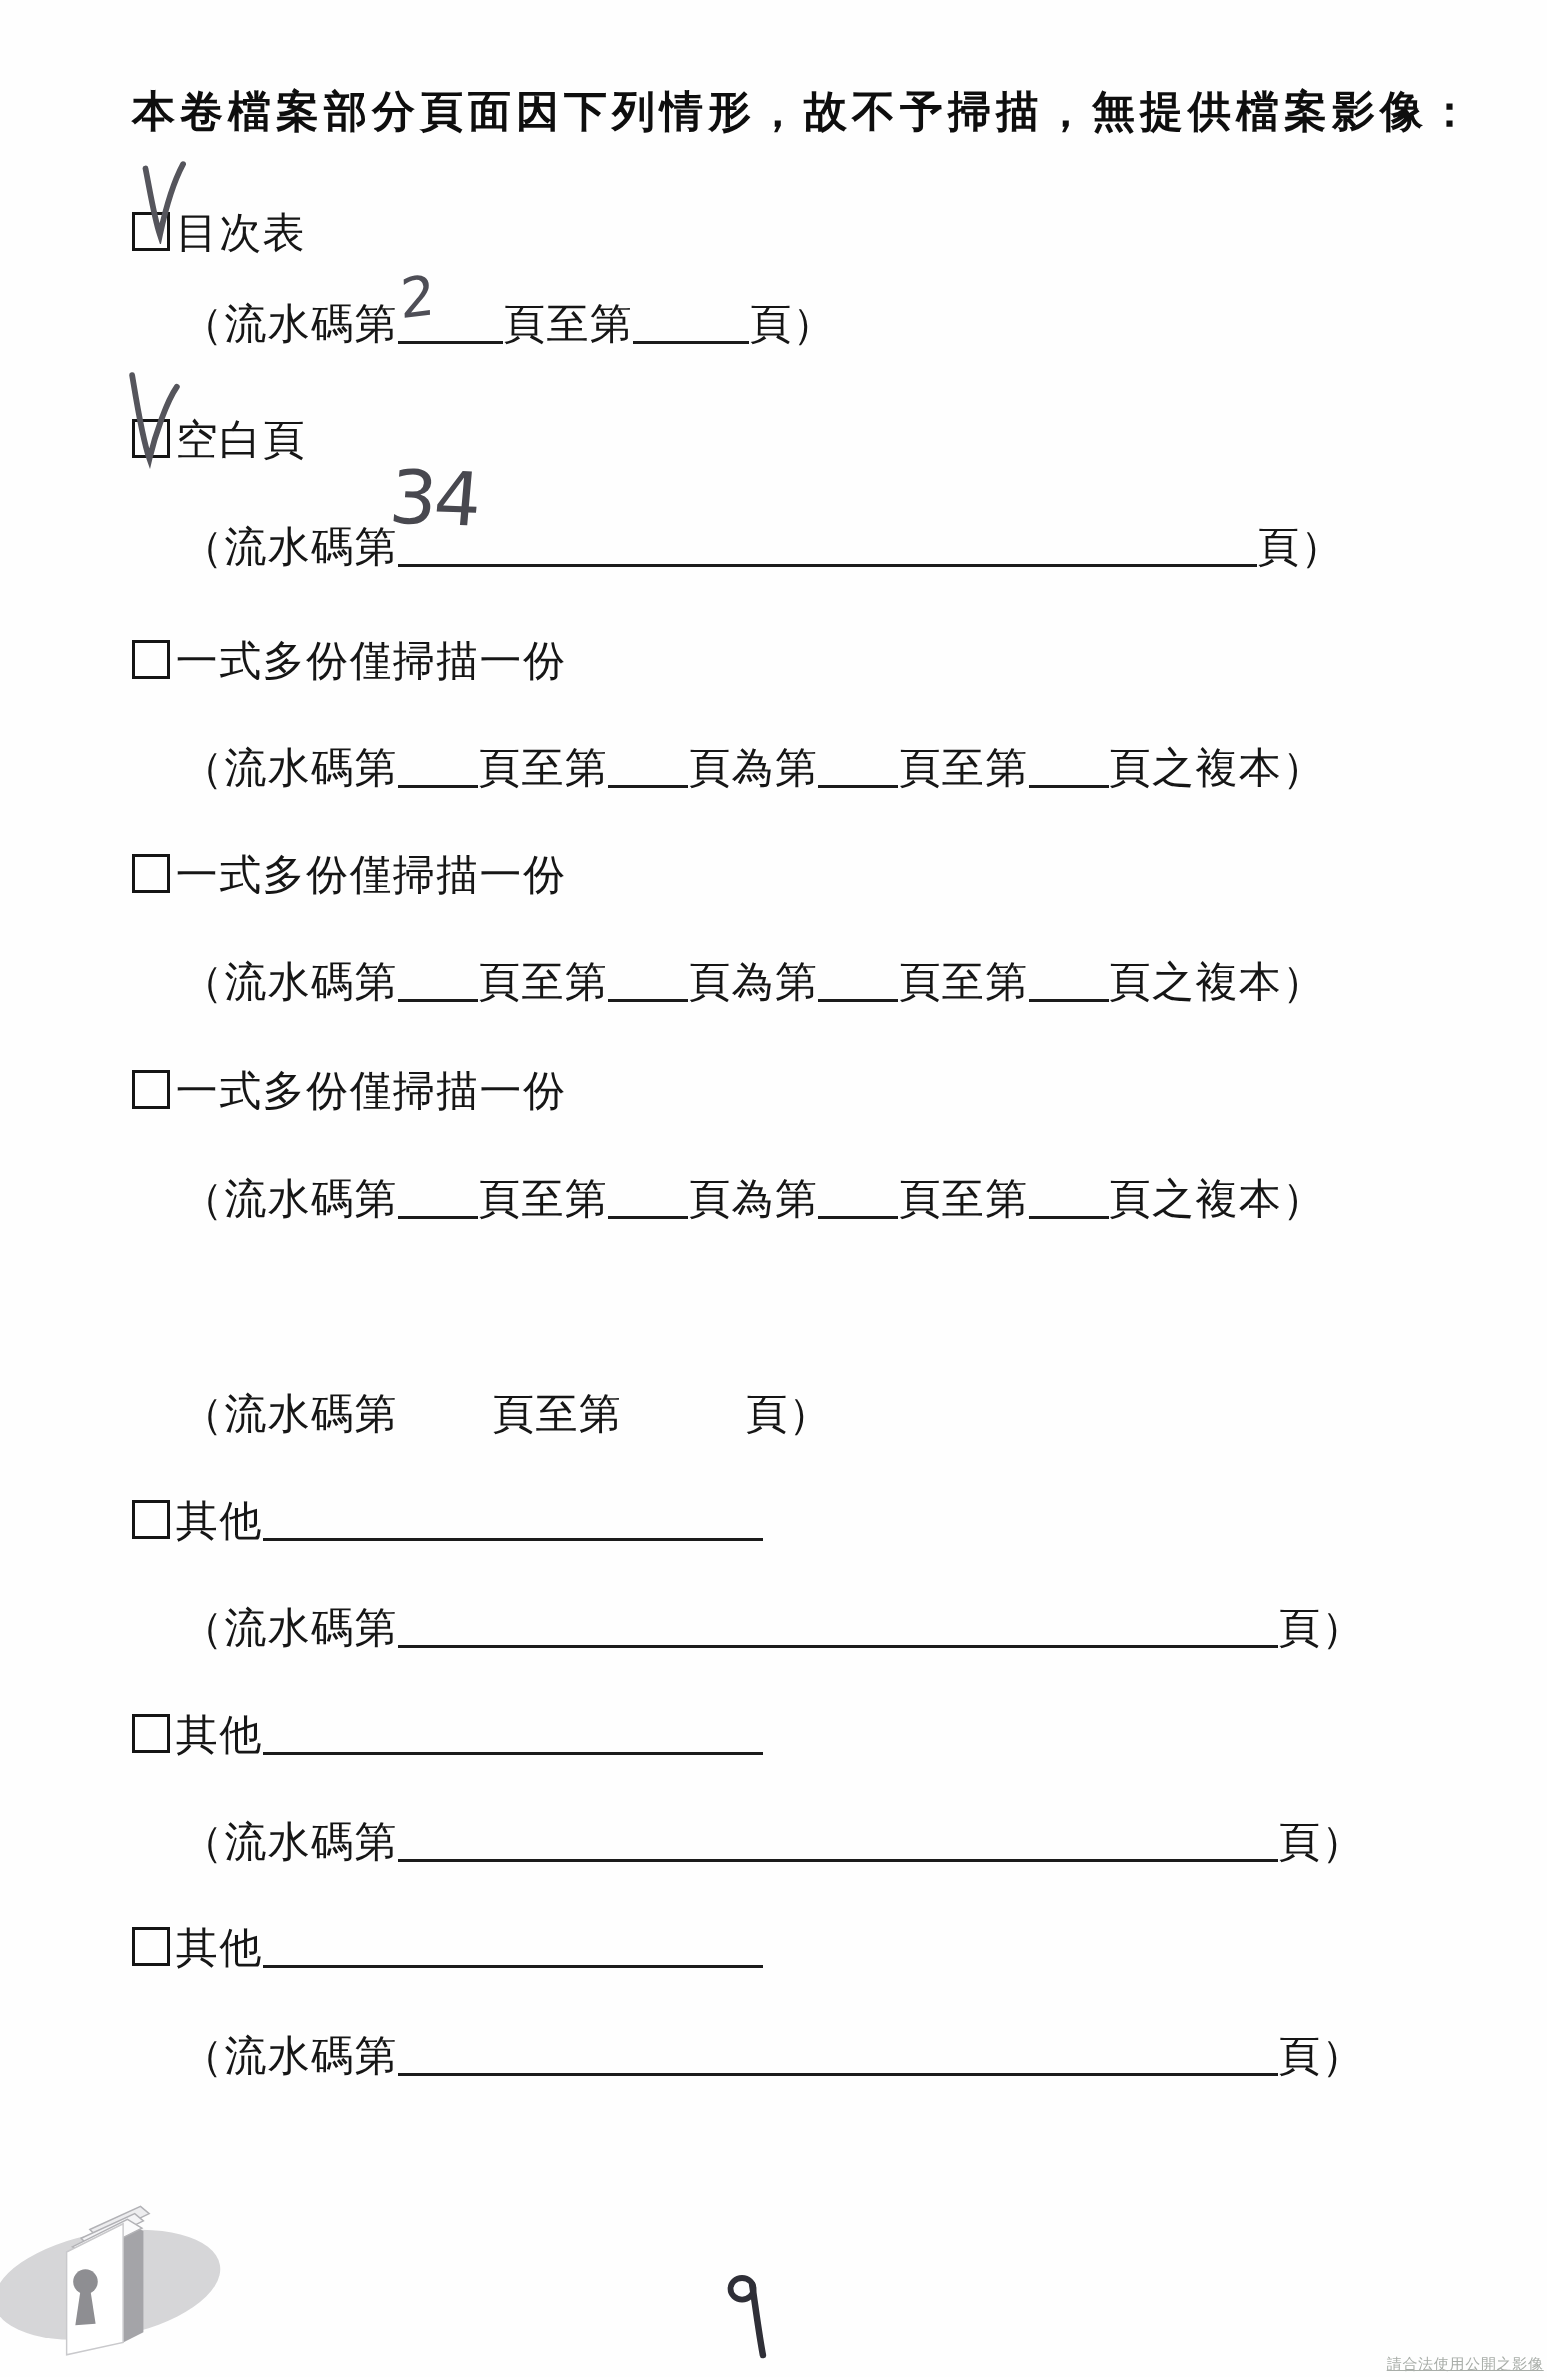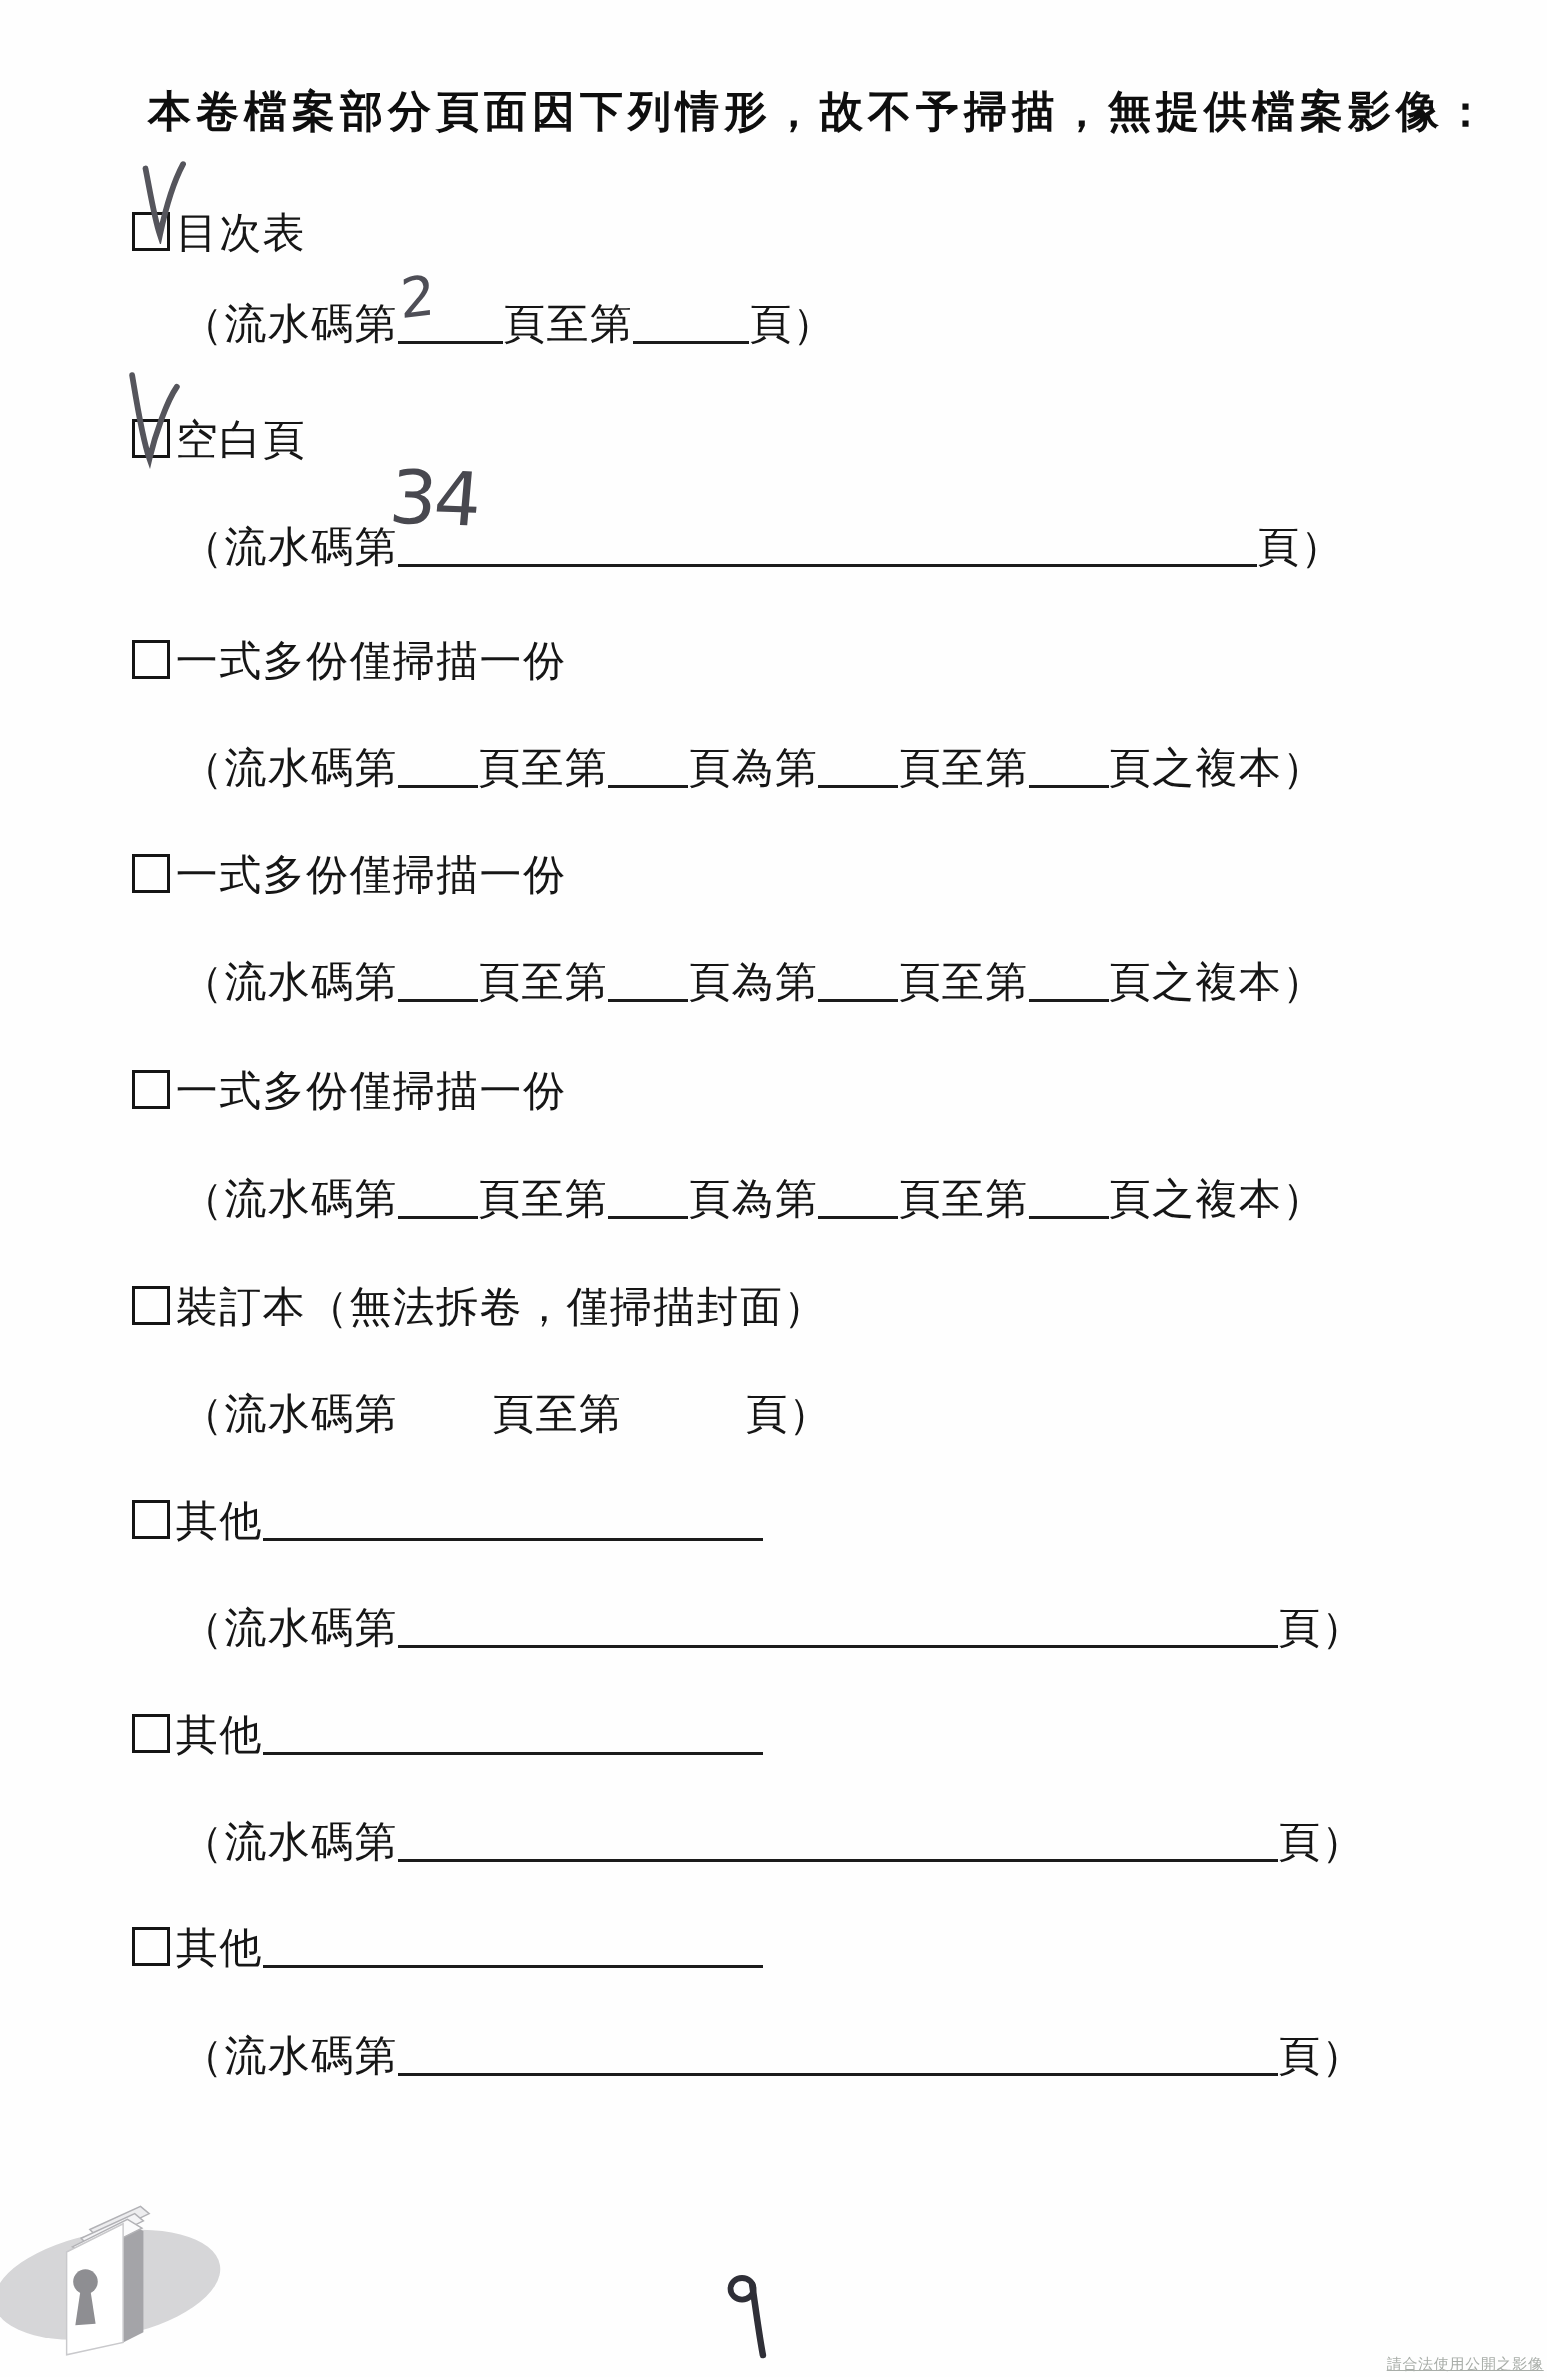--- a/index.html
+++ b/index.html
@@ -6,21 +6,21 @@
   .page{
     position:relative;
     width:1548px;height:2377px;
     margin:0 auto;
     background:#fefefe;
     overflow:hidden;
     font-family:"DejaVu Serif","Liberation Serif",serif;
     color:#161616;
   }
   .title{
-    position:absolute;left:148px;top:88px;
+    position:absolute;left:132px;top:88px;
     font-size:43px;font-weight:bold;letter-spacing:5px;
     white-space:nowrap;line-height:1.1;color:#0e0e0e;
   }
   .line{position:absolute;white-space:nowrap;line-height:1;}
   .item-line{left:132px;font-size:42px;letter-spacing:1.4px;}
   .detail-line{left:181px;font-size:42px;letter-spacing:1.4px;}
   .checkbox{
     display:inline-block;width:32px;height:33px;
     border:3.6px solid #141414;margin-right:5.8px;
     vertical-align:-4.3px;background:#fefefe;
@@ -94,23 +94,20 @@
     <span>（流水碼第</span><span class="bl w-copy"></span><span>頁至第</span><span class="bl w-copy"></span><span>頁為第</span><span class="bl w-copy"></span><span>頁至第</span><span class="bl w-copy"></span><span>頁之複本）</span>
   </div>
 
   <div class="line item-line" style="top:1070px">
     <span class="checkbox"></span><span>一式多份僅掃描一份</span>
   </div>
   <div class="line detail-line" style="top:1178px">
     <span>（流水碼第</span><span class="bl w-copy"></span><span>頁至第</span><span class="bl w-copy"></span><span>頁為第</span><span class="bl w-copy"></span><span>頁至第</span><span class="bl w-copy"></span><span>頁之複本）</span>
   </div>
 
-  <div class="line item-line" style="top:1286px">
-    <span class="checkbox"></span><span>裝訂本（無法拆卷，僅掃描封面）</span>
-  </div>
   <div class="line detail-line" style="top:1393px">
     <span>（流水碼第</span><span class="gap w-gap1"></span><span>頁至第</span><span class="gap w-gap2"></span><span>頁）</span>
   </div>
 
   <div class="line item-line" style="top:1500px">
     <span class="checkbox"></span><span>其他</span><span class="bl w-other-label"></span>
   </div>
   <div class="line detail-line" style="top:1607px">
     <span>（流水碼第</span><span class="bl w-other-detail"></span><span>頁）</span>
   </div>

